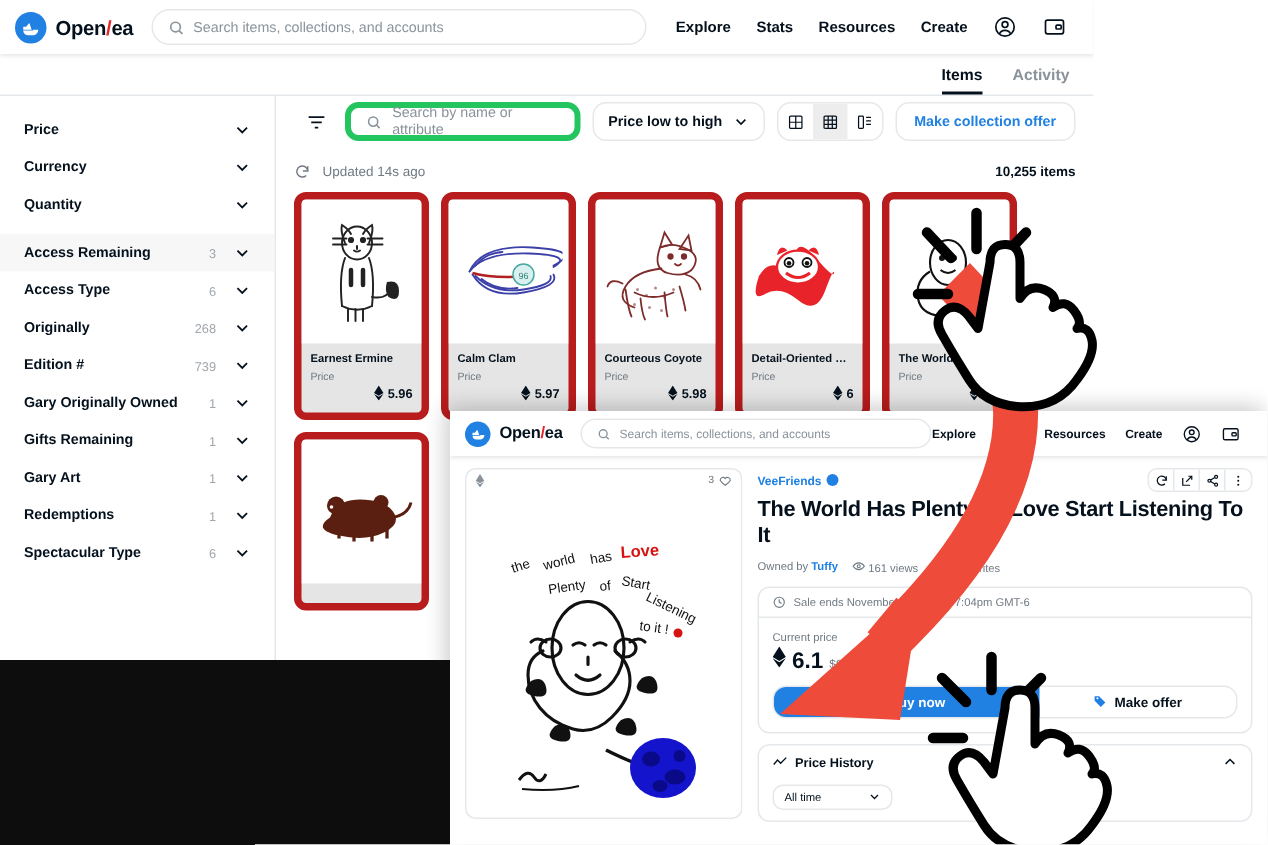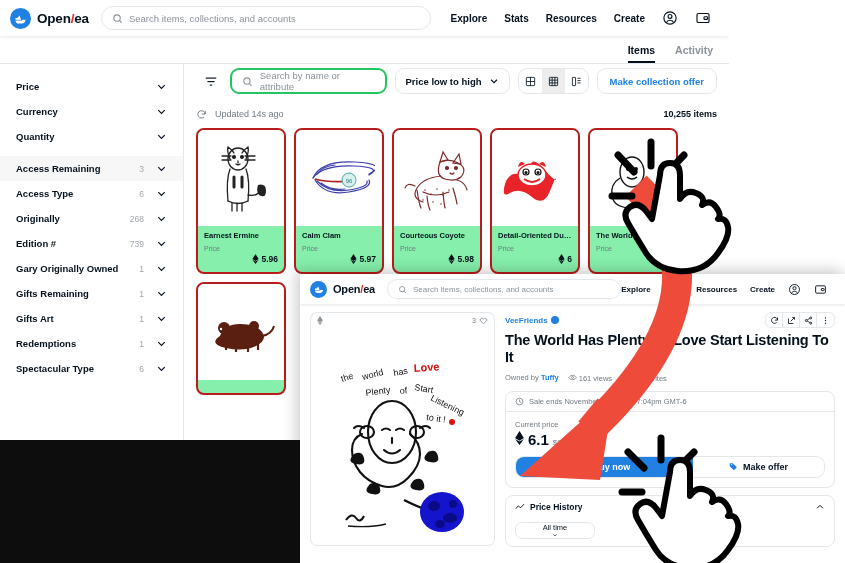--- a/index.html
+++ b/index.html
@@ -41,34 +41,34 @@
   .filter-row.sep { margin-top:7px; }
   .filter-row.hl { background:#f7f7f7; }
 
   .content1 { flex:1; padding:0 12px; }
   .meta-row { height:26px; display:flex; align-items:center; gap:8px; padding-top:6px;}
   .meta-row .upd { font-size:9px; color:#707a83; }
   .meta-row .cntitems { margin-left:auto; font-size:9px; font-weight:bold; color:#04111d; }
 
   .toolbar { height:34px; display:flex; align-items:center; gap:8px; padding:0 0 0 4px; }
   .tb-icon-btn { width:22px; height:22px; display:flex; align-items:center; justify-content:center; color:#04111d;}
-  .tb-search { flex:1; max-width:325px; height:26px; border:2px solid #22c55e; border-radius:9px;
+  .tb-search { flex:1; max-width:325px; height:26px; border:4px solid #22c55e; border-radius:9px;
                display:flex; align-items:center; gap:7px; padding:0 10px; }
   .tb-search .ph { font-size:9.5px; color:#8a939b; }
   .sortsel { width:115px; height:26px; border:1px solid #e5e8eb; border-radius:9px; display:flex;
              align-items:center; justify-content:space-between; padding:0 10px; }
   .sortsel .txt { font-size:9.5px; font-weight:bold; color:#04111d; }
   .viewtoggle { display:flex; border:1px solid #e5e8eb; border-radius:9px; overflow:hidden; height:26px;}
   .vt { width:23px; display:flex; align-items:center; justify-content:center; color:#04111d;}
   .vt.active { background:#ededed; }
   .offerbtn { height:26px; border:1px solid #e5e8eb; border-radius:9px; display:flex; align-items:center;
               padding:0 12px; font-size:9.5px; font-weight:bold; color:#2081E2; }
 
   .grid { display:flex; gap:8px; margin-top:4px; }
-  .card { width:90px; border:2px solid #b91c1c; border-radius:8px; overflow:hidden; background:#86efac; }
+  .card { width:90px; border:5px solid #b91c1c; border-radius:8px; overflow:hidden; background:#e5e5e5; }
   .card .art { height:96px; display:flex; align-items:center; justify-content:center; background:#fff;}
   .card .info { padding:5px 6px 8px 6px; }
   .card .nm { font-size:7.5px; font-weight:bold; color:#04111d; white-space:nowrap; overflow:hidden; text-overflow:ellipsis;}
   .card .pl { font-size:7px; color:#707a83; margin-top:5px;}
   .card .pv { font-size:8.5px; font-weight:bold; color:#04111d; margin-top:2px; display:flex; align-items:center; gap:2px;justify-content:flex-end;}
   .row2 { margin-top:8px; }
 
   
   .win2 { position:absolute; left:300px; top:274px; width:545px; height:289px; background:#fff;
           box-shadow:-3px -3px 14px rgba(0,0,0,.22); overflow:hidden; }
@@ -112,21 +112,21 @@
   .buybtn { flex:1.35; background:#2081E2; color:#fff; display:flex; align-items:center; justify-content:center;
             gap:5px; font-size:9px; font-weight:bold; }
   .offerbtn2 { flex:1; display:flex; align-items:center; justify-content:center; gap:5px;
                font-size:9px; font-weight:bold; color:#04111d; }
   .histcard { border:1px solid #e5e8eb; border-radius:8px; margin-top:7px; }
   .histhead { height:22px; display:flex; align-items:center; padding:0 9px; gap:5px; }
   .histhead .t { font-size:8.5px; font-weight:bold; color:#04111d;}
   .histhead .chev { margin-left:auto; color:#04111d;}
   .alltime { width:80px; height:17px; border:1px solid #e5e8eb; border-radius:7px; margin:4px 9px 7px 9px;
              display:flex; align-items:center; justify-content:space-between; padding:0 7px;
-             font-size:7.5px; color:#04111d;flex-direction:column;}
+             font-size:7.5px; color:#04111d;}
 
   
   .overlay { position:absolute; inset:0; pointer-events:none; z-index:50; }
   .dimmer { position:absolute; left:0; top:440px; width:300px; height:123px; background:#0d0d0d; z-index:5;}
 </style>
 </head>
 <body>
 
 <div id="root">
 
@@ -230,21 +230,21 @@
             </svg>
         </div>
         <div class="filter-row">
           <span class="lbl">Gifts Remaining</span>
           <span class="cnt">1</span>
           <svg class="chev" viewBox="0 0 24 24" fill="none" stroke="currentColor" stroke-width="2.6">
               <polyline points="5,9 12,16 19,9"></polyline>
             </svg>
         </div>
         <div class="filter-row">
-          <span class="lbl">Gifts Art</span>
+          <span class="lbl">Gary Art</span>
           <span class="cnt">1</span>
           <svg class="chev" viewBox="0 0 24 24" fill="none" stroke="currentColor" stroke-width="2.6">
               <polyline points="5,9 12,16 19,9"></polyline>
             </svg>
         </div>
         <div class="filter-row">
           <span class="lbl">Redemptions</span>
           <span class="cnt">1</span>
           <svg class="chev" viewBox="0 0 24 24" fill="none" stroke="currentColor" stroke-width="2.6">
               <polyline points="5,9 12,16 19,9"></polyline>

